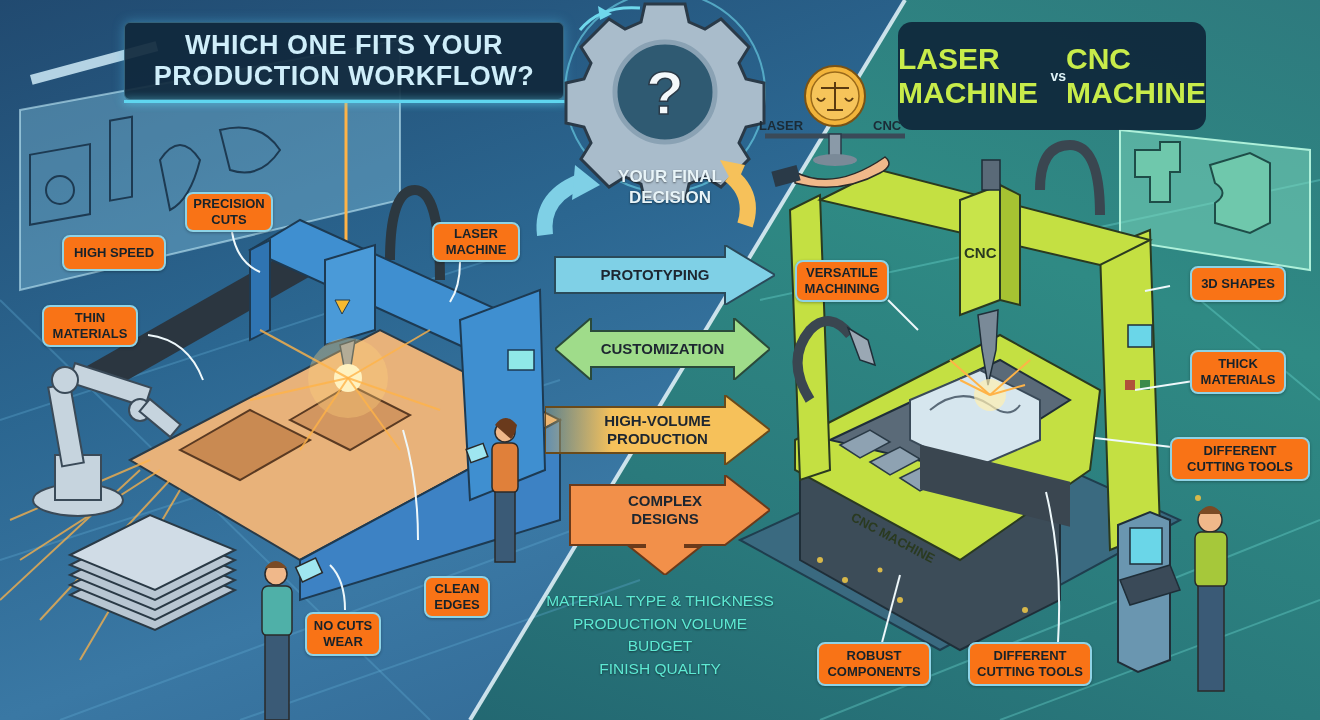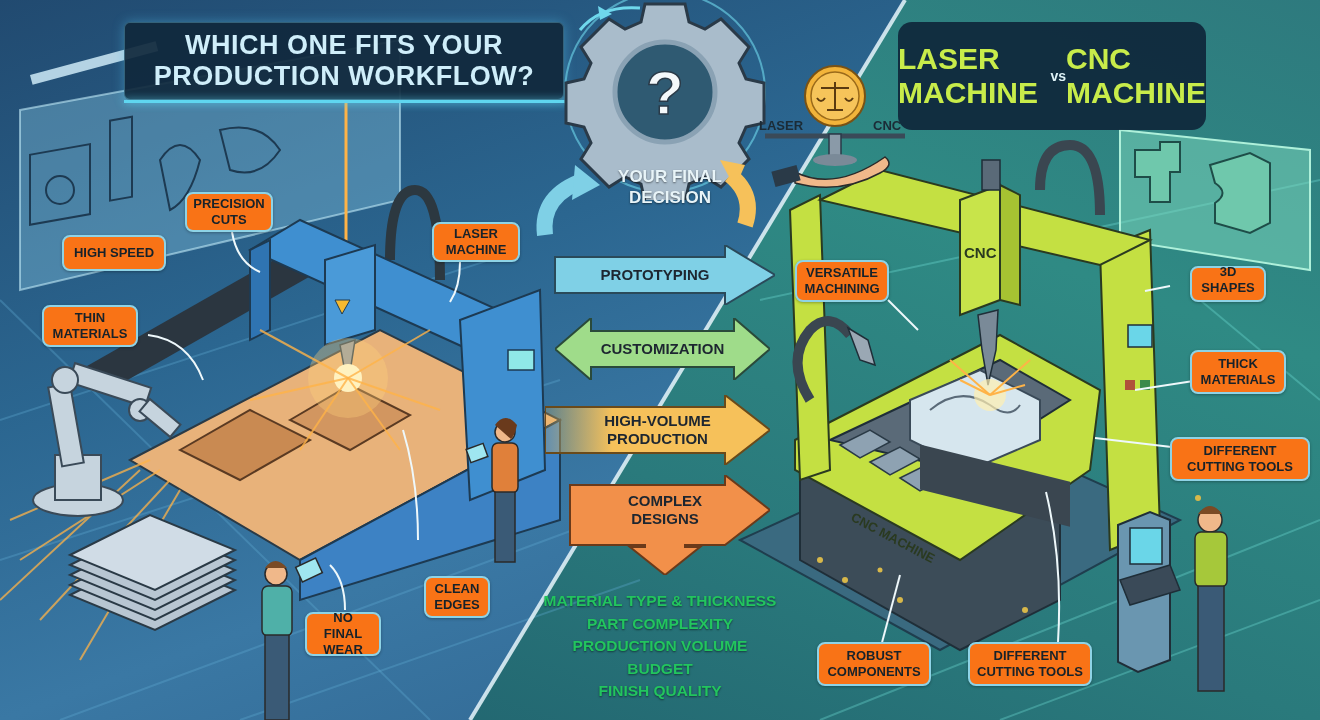--- a/index.html
+++ b/index.html
@@ -72,21 +72,21 @@
   
   .flow-arrow {
     position: absolute; display: flex; align-items: center; justify-content: center;
     font-weight: 700; font-size: 15px; line-height: 18px; color: #1d2630; text-align: center;
   }
   .flow-arrow svg { position: absolute; inset: 0; }
   .flow-arrow span { position: relative; z-index: 2; }
 
   .factors {
     position: absolute; left: 510px; top: 590px; width: 300px; text-align: center;
-    color: #22c55e; font-weight: 700; font-size: 15.5px; line-height: 22.5px;
+    color: #5eead4; font-weight: 400; font-size: 15.5px; line-height: 22.5px;
     text-shadow: 0 1px 2px rgba(0,0,0,0.5);
   }
 
   svg text { font-family: "Liberation Sans", "DejaVu Sans", sans-serif; }
 </style>
 </head>
 <body>
 
 <div class="scene">
 
@@ -362,21 +362,20 @@
       <polygon points="10,10 165,10 165,0 210,35 165,70 125,70 125,72 140,72 105,100 70,72 85,72 85,70 10,70" fill="#f2904a" stroke="#6a3a1a" stroke-width="2"></polygon>
     </svg>
     <span style="margin-top:-30px">
       <span>COMPLEX</span><br>
       <span>DESIGNS</span>
     </span>
   </div>
 
   <div class="factors">
     <div>MATERIAL TYPE &amp; THICKNESS</div>
-    <div>PART COMPLEXITY</div>
     <div>PRODUCTION VOLUME</div>
     <div>BUDGET</div>
     <div>FINISH QUALITY</div>
   </div>
 
   <svg style="position:absolute;left:0;top:0" width="1320" height="720">
     <g stroke="#eef8fb" stroke-width="2" fill="none">
       <path d="M232 232 q5 30 28 40"></path>
       <path d="M460 262 q0 25 -10 40"></path>
       <path d="M148 335 q40 5 55 45"></path>
@@ -413,32 +412,32 @@
       </div>
   </div>
   <div class="callout" style="left:424px;top:576px;width:66px;height:42px;">
     <div>
         <div>CLEAN</div>
         <div>EDGES</div>
       </div>
   </div>
   <div class="callout" style="left:305px;top:612px;width:76px;height:44px;">
     <div>
-        <div>NO FINAL</div>
+        <div>NO CUTS</div>
         <div>WEAR</div>
       </div>
   </div>
 
   <div class="callout" style="left:795px;top:260px;width:94px;height:42px;">
     <div>
         <div>VERSATILE</div>
         <div>MACHINING</div>
       </div>
   </div>
-  <div class="callout" style="left:1190px;top:266px;width:76px;height:36px;align-items:flex-end;">
+  <div class="callout" style="left:1190px;top:266px;width:96px;height:36px;">
     <div>3D SHAPES</div>
   </div>
   <div class="callout" style="left:1190px;top:350px;width:96px;height:44px;">
     <div>
         <div>THICK</div>
         <div>MATERIALS</div>
       </div>
   </div>
   <div class="callout" style="left:1170px;top:437px;width:140px;height:44px;">
     <div>

